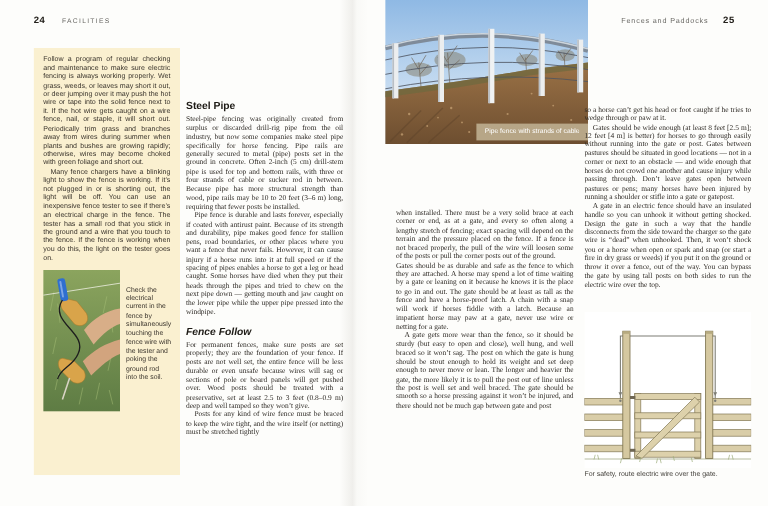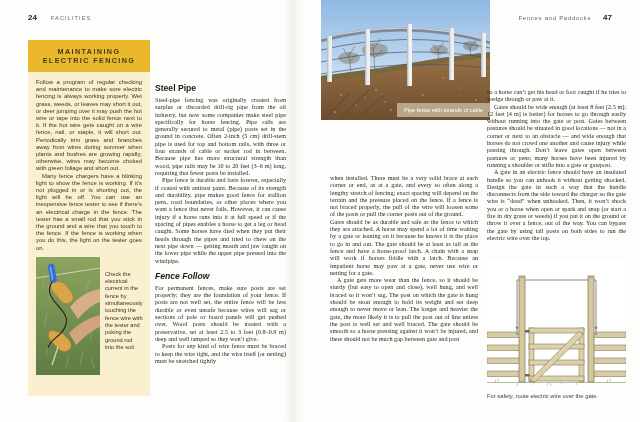--- a/index.html
+++ b/index.html
@@ -2,21 +2,21 @@
 <html><head>
 <meta charset="utf-8">
 <style>
   html,body{margin:0;padding:0;width:640px;height:422px;overflow:hidden;background:#fdfdfb;}
   .spread{position:absolute;inset:0;background:#fdfdfb;font-family:"Liberation Serif",serif;color:#2e2a25;}
   .gutter{position:absolute;left:283px;top:0;width:24px;height:100%;
     background:linear-gradient(90deg,rgba(0,0,0,0) 0%,rgba(60,50,30,0.07) 45%,rgba(60,50,30,0.02) 60%,rgba(0,0,0,0) 100%);}
   
   .runhead-left{position:absolute;left:28px;top:13px;display:flex;align-items:baseline;gap:14px;}
   .runhead-right{position:absolute;right:28px;top:13px;display:flex;align-items:baseline;gap:12px;}
-  .folio{font-family:Liberation Sans, sans-serif;font-size:8px;font-weight:bold;color:#23201b;}
+  .folio{font-family:Liberation Mono, monospace;font-size:8px;font-weight:bold;color:#23201b;}
   .rh-label{font-family:"Liberation Sans",sans-serif;font-size:5.6px;letter-spacing:1.1px;color:#6b6a66;}
   .rh-label.mixed{letter-spacing:.7px;font-size:6px;}
   
   .sidebar{position:absolute;left:28px;top:40px;width:122px;height:356px;display:flex;flex-direction:column;overflow:hidden;}
   .sidebar-head{background:#eab82d;min-height:26px;display:flex;flex-direction:column;justify-content:center;align-items:center;padding:3px 2px;}
   .sidebar-head span{font-family:"Liberation Sans",sans-serif;font-size:7.2px;font-weight:bold;letter-spacing:1.4px;color:#463a1d;line-height:9px;}
   .sidebar-body{background:#faf0d0;flex:1;padding:7px 8px 6px 8px;}
   .sidebar-body p{font-family:"Liberation Sans",sans-serif;font-size:5.9px;line-height:7.2px;text-align:justify;margin:0;color:#3a342c;}
   .sidebar-body p.indent{text-indent:6px;}
   .sidebar-figure{display:flex;margin-top:5px;gap:5px;}
@@ -47,24 +47,20 @@
 <div class="spread">
 
   <div>
 
     <div class="runhead-left">
       <span class="folio">24</span>
       <span class="rh-label">FACILITIES</span>
     </div>
 
     <div class="sidebar">
-      <div class="sidebar-head">
-        <span>MAINTAINING</span>
-        <span>ELECTRIC FENCING</span>
-      </div>
       <div class="sidebar-body">
         <p>Follow a program of regular checking and maintenance to make sure electric fencing is always working properly. Wet grass, weeds, or leaves may short it out, or deer jumping over it may push the hot wire or tape into the solid fence next to it. If the hot wire gets caught on a wire fence, nail, or staple, it will short out. Periodically trim grass and branches away from wires during summer when plants and bushes are growing rapidly; otherwise, wires may become choked with green foliage and short out.</p>
         <p class="indent">Many fence chargers have a blinking light to show the fence is working. If it’s not plugged in or is shorting out, the light will be off. You can use an inexpensive fence tester to see if there’s an electrical charge in the fence. The tester has a small rod that you stick in the ground and a wire that you touch to the fence. If the fence is working when you do this, the light on the tester goes on.</p>
         <div class="sidebar-figure">
           <div class="photo">
             <svg viewBox="0 0 64 118" width="64" height="118" aria-hidden="true">
               <defs>
                 <linearGradient id="grass" x1="0" y1="0" x2="0" y2="1">
                   <stop offset="0" stop-color="#8ba45e"></stop>
                     <stop offset="1" stop-color="#5e7c44"></stop>
@@ -168,21 +164,21 @@
             <rect x="128" y="28" width="1.4" height="52" fill="#b9bfc5"></rect>
           <rect x="160" y="33" width="5" height="44" fill="#eceeef"></rect>
             <rect x="160" y="33" width="1.4" height="44" fill="#b9bfc5"></rect>
         </g>
       </svg>
       <div class="photo-caption-box">Pipe fence with strands of cable</div>
     </div>
 
     <div class="runhead-right">
       <span class="rh-label mixed">Fences and Paddocks</span>
-      <span class="folio">47</span>
+      <span class="folio">25</span>
     </div>
 
     <div class="col rp-col1">
       <p>when installed. There must be a very solid brace at each corner or end, as at a gate, and every so often along a lengthy stretch of fencing; exact spacing will depend on the terrain and the pressure placed on the fence. If a fence is not braced properly, the pull of the wire will loosen some of the posts or pull the corner posts out of the ground.</p>
       <p>Gates should be as durable and safe as the fence to which they are attached. A horse may spend a lot of time waiting by a gate or leaning on it because he knows it is the place to go in and out. The gate should be at least as tall as the fence and have a horse-proof latch. A chain with a snap will work if horses fiddle with a latch. Because an impatient horse may paw at a gate, never use wire or netting for a gate.</p>
       <p class="indent">A gate gets more wear than the fence, so it should be sturdy (but easy to open and close), well hung, and well braced so it won’t sag. The post on which the gate is hung should be stout enough to hold its weight and set deep enough to never move or lean. The longer and heavier the gate, the more likely it is to pull the post out of line unless the post is well set and well braced. The gate should be smooth so a horse pressing against it won’t be injured, and there should not be much gap between gate and post</p>
     </div>
 
     <div class="col rp-col2">
       <p>so a horse can’t get his head or foot caught if he tries to wedge through or paw at it.</p>

